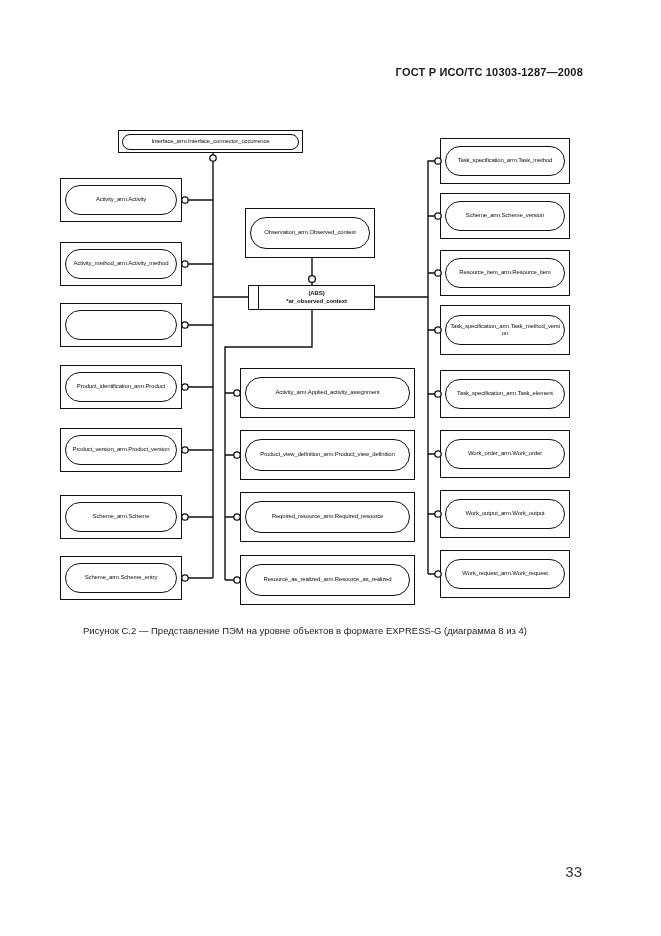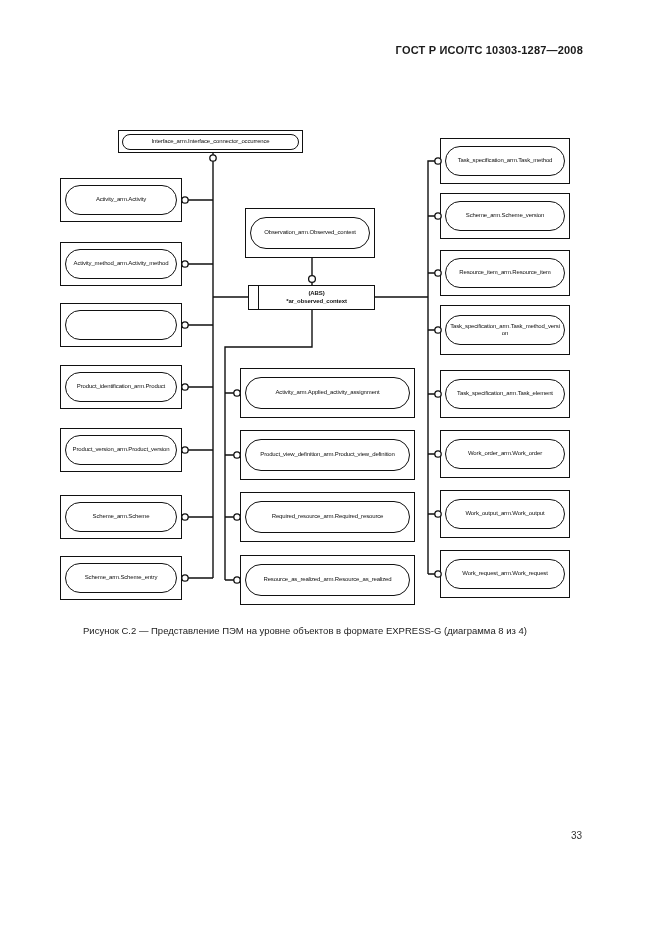--- a/index.html
+++ b/index.html
@@ -1,21 +1,21 @@
 <!DOCTYPE html>
 <html><head>
 <meta charset="utf-8">
 <style>
   html,body{margin:0;padding:0;}
   body{width:661px;height:936px;background:#ffffff;position:relative;overflow:hidden;
        font-family:"Liberation Sans",sans-serif;color:#1a1a1a;}
   .abs{position:absolute;}
-  .header{top:44px;right:78px;font-size:11px;font-weight:bold;letter-spacing:.2px;}
+  .header{top:66px;right:78px;font-size:11px;font-weight:bold;letter-spacing:.2px;}
   .caption{top:625px;left:83px;font-size:9.5px;color:#222;}
-  .pagenum{top:830px;right:79px;font-size:10px;color:#333;}
+  .pagenum{top:863px;right:79px;font-size:15px;color:#333;}
   .diagram{left:0;top:0;width:661px;height:620px;}
   .node{position:absolute;border:1.5px solid #111;background:#fff;
         display:flex;align-items:center;justify-content:center;box-sizing:border-box;}
   .oval{border:1.8px solid #111;border-radius:99px;background:#fff;
         display:flex;align-items:center;justify-content:center;text-align:center;
         box-sizing:border-box;padding:0 4px;width:calc(100% - 8px);}
   .lbl{font-size:6px;line-height:1.2;letter-spacing:-0.15px;color:#111;overflow-wrap:anywhere;}
   .col-left .oval{height:30px;}
   .col-mid .oval{height:32px;}
   .col-right .oval{height:30px;}

